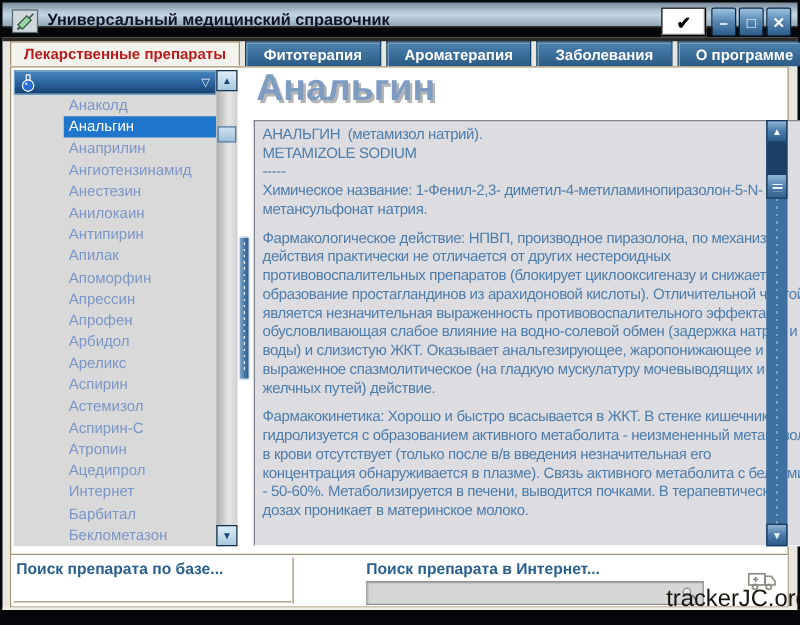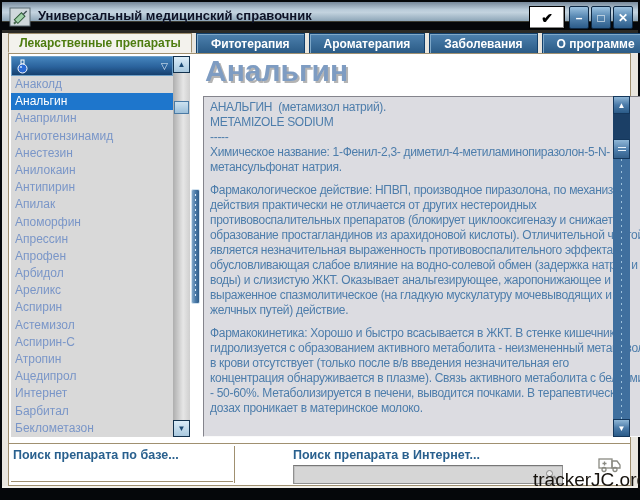--- a/index.html
+++ b/index.html
@@ -27,33 +27,33 @@
   .bottom-strip { position:absolute; left:2px; bottom:2px; width:636px; height:10px; background:#05070a; }
   .bottom-bevel { position:absolute; left:2px; bottom:12px; width:636px; height:2px; background:#f2f0ea; }
 
   
   .tabbar { position:absolute; left:8px; top:33px; height:20px; display:flex; gap:4px; }
   .tab { height:20px; padding:0 14px; display:flex; align-items:center; justify-content:center;
     font-size:12px; font-weight:bold; color:#fff; cursor:pointer; white-space:nowrap;
     background:linear-gradient(180deg,#538 0%, #2d5d88 100%);
     background:linear-gradient(180deg,#4e81ae 0%, #3a6c98 55%, #2b5b86 100%);
     border:1px solid #123f6a; border-bottom:none; box-shadow:inset 1px 1px 0 #7fa8c8; }
-  .tab.active { width:184px; background:#f3f2ed; color:#4d7c0f;
+  .tab.active { width:184px; background:#f3f2ed; color:#b91c1c;
     border:1px solid #a09070; border-bottom:1px solid #f3f2ed; box-shadow:none; }
 
   
   .panel { position:absolute; left:8px; top:53px; width:623px; height:433px; background:#fff; border:1px solid #a09070; }
 
   
   .side-header { position:absolute; left:2px; top:2px; width:162px; height:20px;
     background:linear-gradient(180deg,#4585bd 0%, #2a629c 55%, #16406e 100%);
     border:1px solid #6fa0c8; display:flex; align-items:center; padding:0 4px; }
   .side-header .hdr-label { color:#fff; font-size:12px; font-weight:bold; letter-spacing:1px; margin-left:5px;margin-top:32px; }
   .side-header .tri { margin-left:auto; color:#e8f2fa; font-size:9px; }
-  .drug-list { position:absolute; left:2px; top:22px; width:162px; height:361px; background:#d9d9d9; overflow:hidden; }
+  .drug-list { position:absolute; left:2px; top:22px; width:162px; height:361px; background:#d9d9d9; overflow:hidden;padding-left:40px; }
   .row { height:17.19px; line-height:17.2px; font-size:12px; color:#7a96c8; padding-left:4px;
     white-space:nowrap; overflow:hidden; cursor:pointer; }
   .row.sel { background:#1e76cc; color:#fff; }
 
   
   .side-sb { position:absolute; left:164px; top:2px; width:17px; height:381px;
     background:linear-gradient(90deg,#aeaeae 0%, #e6e6e6 60%, #cfcfcf 100%); }
   .side-sb .btn { position:absolute; left:0; width:17px; height:17px;
     background:linear-gradient(180deg,#dcedf8 0%, #a9c9df 100%);
     border:1px solid #12324e; color:#1c4a74; font-size:8px; display:flex; align-items:center; justify-content:center; cursor:pointer; }

